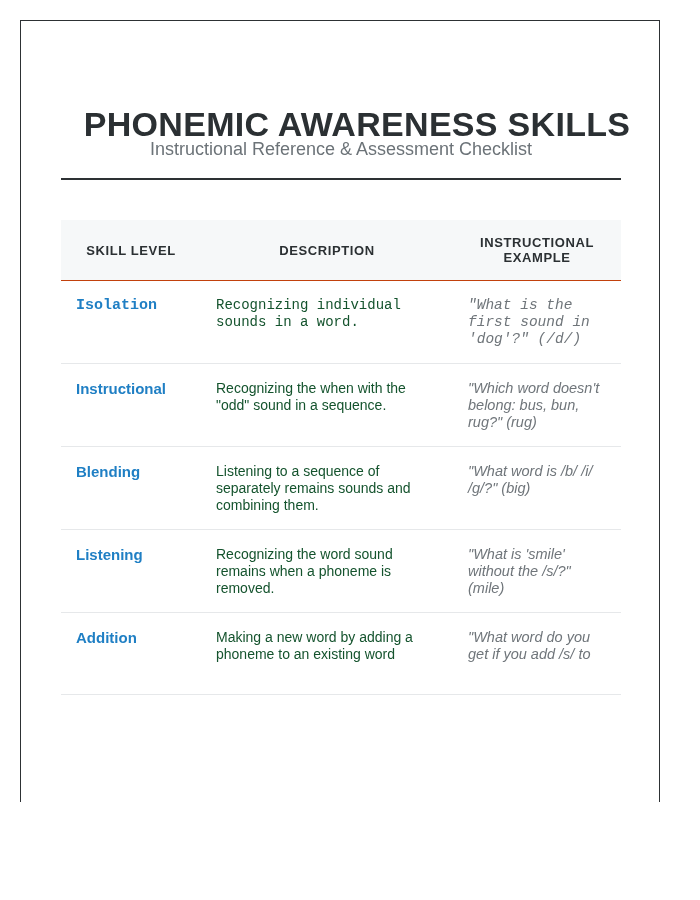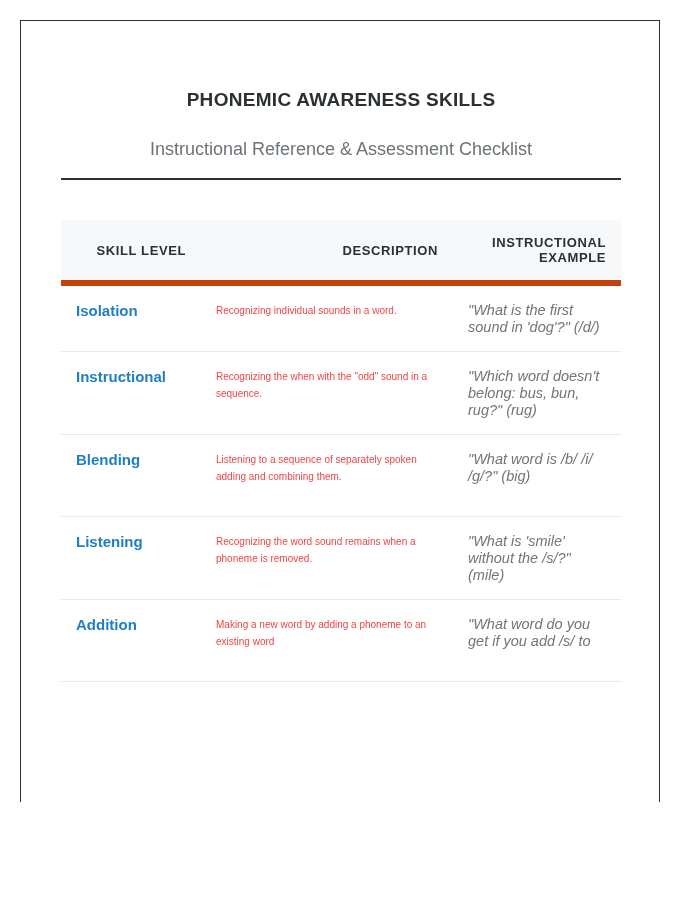--- a/index.html
+++ b/index.html
@@ -5,45 +5,45 @@
   html, body { margin: 0; padding: 0; background: #ffffff; }
   body { width: 700px; height: 900px; position: relative; overflow: hidden;
          font-family: "Liberation Sans", sans-serif; color: #2b2f33; }
   .page {
     position: absolute; left: 20px; top: 20px; width: 640px; height: 782px;
     border: 1px solid #2d3134; border-bottom: none; box-sizing: border-box;
     overflow: hidden; background: #fff;
   }
   .inner { position: absolute; left: 40px; top: 0; width: 560px; }
   .title {
-    margin: 0; position: absolute; top: 68px; left: 0; width: 560px; text-align: center;
-    font-size: 19px; font-weight: bold; letter-spacing: 0.3px; color: #2b3033;
+    margin: 16px; position: absolute; top: 68px; left: 0; width: 560px; text-align: center;
+    font-size: 34px; font-weight: bold; letter-spacing: 0.3px; color: #2b3033;
   }
   .subtitle {
     position: absolute; top: 118px; left: 0; width: 560px; text-align: center;
     font-size: 18px; color: #6c7378;
   }
   .rule { position: absolute; top: 157px; left: 0; width: 560px; height: 2px; background: #2d3134; }
   table {
     position: absolute; top: 199px; left: 0; width: 560px; border-collapse: collapse;
     table-layout: fixed;
   }
   col.c1 { width: 140px; } col.c2 { width: 252px; } col.c3 { width: 168px; }
   thead th {
-    background: #f6f8f9; text-align: right; vertical-align: middle;
+    background: #f6f8f9; text-align: center; vertical-align: middle;
     font-size: 13px; font-weight: bold; letter-spacing: 0.6px; color: #2b3033;
-    height: 60px; padding: 0 15px; border-bottom: 6px solid #c2410c; line-height: 15px;
+    height: 60px; padding: 0 15px; border-bottom: 1px solid #c2410c; line-height: 15px;
   }
   tbody td {
-    vertical-align: top; padding: 16px 15px 15px 15px; font-size: 10px; line-height: 17px;
-    border-bottom: 1px solid #e6e8ea; color: #ef4444;
+    vertical-align: top; padding: 16px 15px 15px 15px; font-size: 14px; line-height: 17px;
+    border-bottom: 1px solid #e6e8ea; color: #14532d;
   }
   td.skill { color: #1f7fc4; font-weight: bold; font-size: 15px; }
   td.example { font-style: italic; color: #6f757a; font-size: 14.5px; }
-  tr.r1 td { height: 33px; }
+  tr.r1 td { height: 33px; font-family: Liberation Mono, monospace; }
   tr.rn td { height: 50px; }
 </style>
 </head>
 <body>
 
 <div class="page">
   <div class="inner">
     <h1 class="title">PHONEMIC AWARENESS SKILLS</h1>
     <div class="subtitle">Instructional Reference &amp; Assessment Checklist</div>
     <div class="rule"></div>
@@ -67,21 +67,21 @@
           <td>Recognizing individual sounds in a word.</td>
           <td class="example">"What is the first sound in 'dog'?" (/d/)</td>
         </tr>
         <tr class="rn">
           <td class="skill">Instructional</td>
           <td>Recognizing the when with the "odd" sound in a sequence.</td>
           <td class="example">"Which word doesn't belong: bus, bun, rug?" (rug)</td>
         </tr>
         <tr class="rn">
           <td class="skill">Blending</td>
-          <td>Listening to a sequence of separately spoken adding and combining them.</td>
+          <td>Listening to a sequence of separately remains sounds and combining them.</td>
           <td class="example">"What word is /b/ /i/ /g/?" (big)</td>
         </tr>
         <tr class="rn">
           <td class="skill">Listening</td>
           <td>Recognizing the word sound remains when a phoneme is removed.</td>
           <td class="example">"What is 'smile' without the /s/?" (mile)</td>
         </tr>
         <tr class="rn">
           <td class="skill">Addition</td>
           <td>Making a new word by adding a phoneme to an existing word</td>

